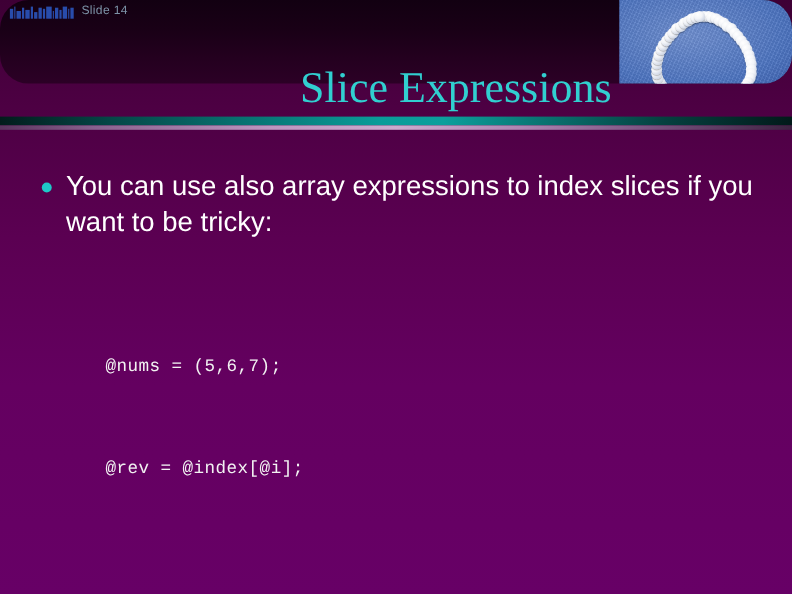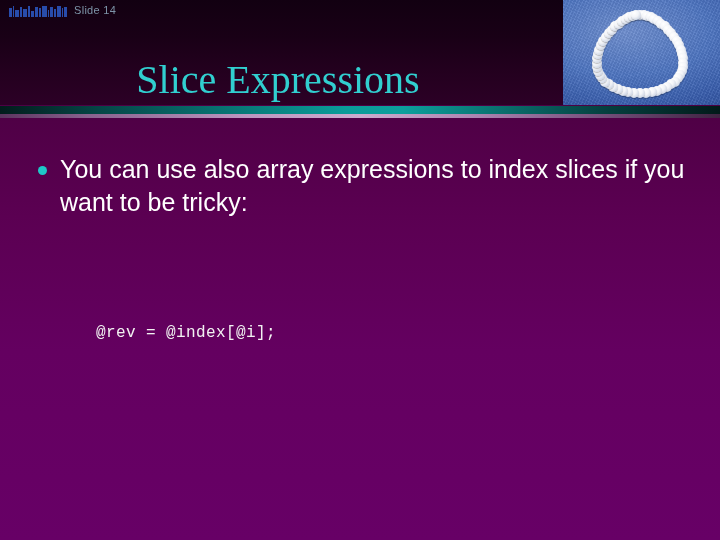--- a/index.html
+++ b/index.html
@@ -17,23 +17,24 @@
     height: 540px;
     overflow: hidden;
     background: linear-gradient(to bottom, #3e0035 0%, #4d0043 18%, #5b0052 40%, #640060 65%, #670066 100%);
   }
 
   
   #header-band {
     position: absolute;
     left: 0; top: 0;
     width: 720px;
-    height: 105px;
+    height: 76px;
     background: linear-gradient(to bottom, #120011 0%, #190016 35%, #24001f 70%, #2c0026 100%);
     overflow: hidden;
+    border-radius: 26px;
   }
 
   #logo-mark {
     position: absolute;
     left: 9px;
     top: 5px;
     width: 58px;
     height: 12px;
     display: flex;
     align-items: flex-end;
@@ -93,21 +94,21 @@
     background: radial-gradient(circle at 33% 30%, #ffffff 0%, #f2f4f8 42%, #cfd6e4 75%, #a8b2c6 100%);
     box-shadow: 0 1px 1px rgba(0,0,0,.25);
   }
 
   
   #slide-title {
     position: absolute;
     left: 0;
     top: 57px;
     width: 556px;
-    text-align: center;
+    text-align: right;
     font-family: "Liberation Serif", serif;
     font-size: 40px;
     line-height: 46px;
     color: #31cfd0;
     white-space: nowrap;
   }
 
   
   #rule-teal {
     position: absolute;
@@ -270,19 +271,20 @@
   <div id="rule-light"></div>
 
   <div id="bullet-block">
     <div class="bullet-row">
       <span class="bullet-dot"></span>
       <span class="bullet-text">You can use also array expressions to index slices if you want to be tricky:</span>
     </div>
   </div>
 
   <div id="code-block">
+    <span class="code-line">@nums = (5,6,7);</span>
     <span class="code-line">@rev = @index[@i];</span>
     
     
     
   </div>
 
 </div>
 
 </body></html>

